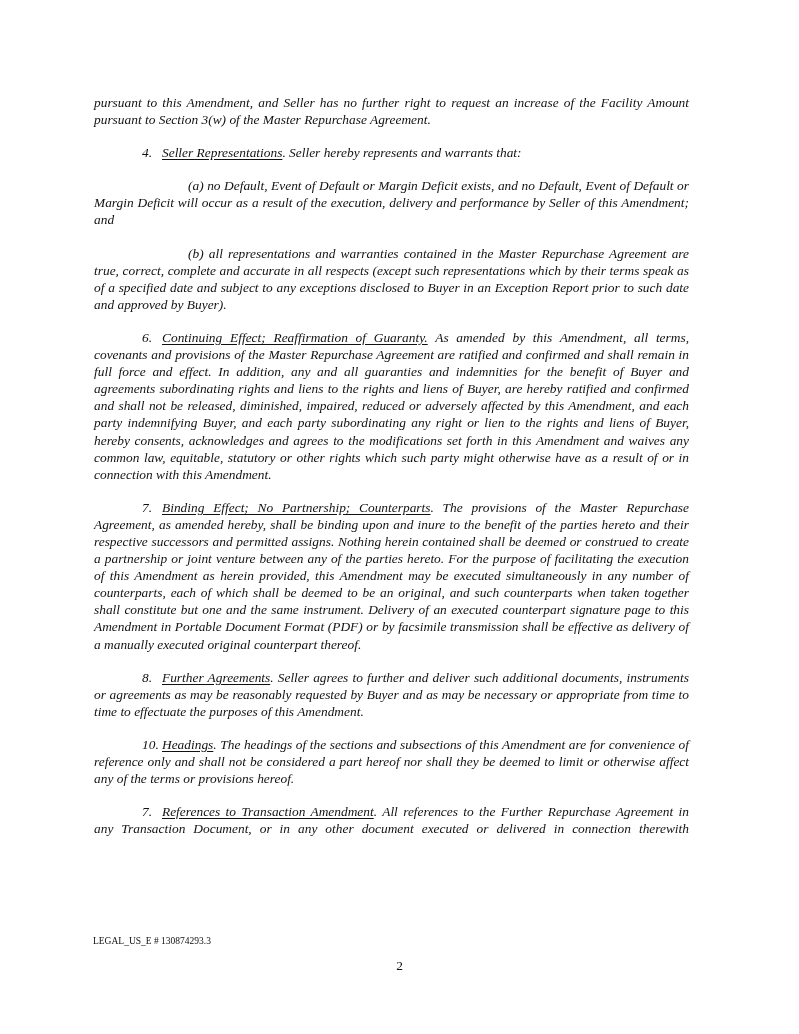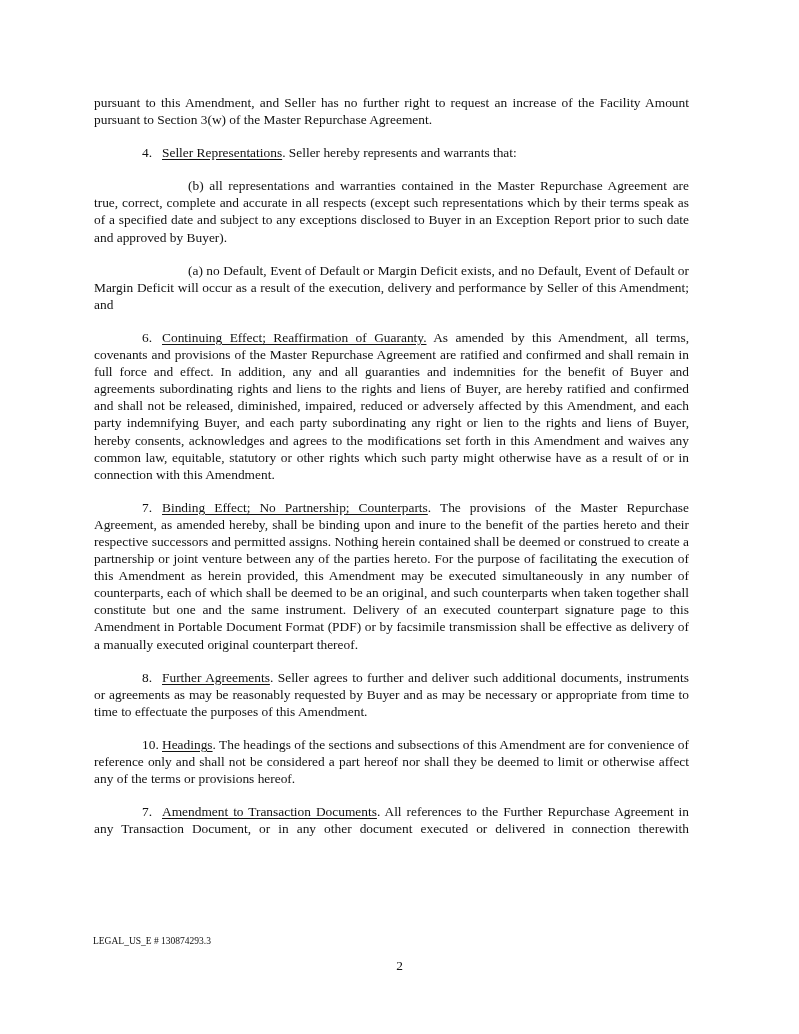--- a/index.html
+++ b/index.html
@@ -2,49 +2,49 @@
 <html><head>
   <meta charset="utf-8">
   <style>
     html, body { margin: 0; padding: 0; background: #ffffff; }
     body { width: 799px; height: 1034px; position: relative; overflow: hidden; }
     .page {
       position: absolute; left: 94px; top: 94px; width: 613px;
       font-family: "Liberation Serif", serif; font-size: 13.4px; line-height: 17.1px;
       color: #111111;
     }
-    .para { margin: 0 18px 16px 0; text-align: justify; text-align-last: left; }
+    .para { margin: 0 18px 16px 0; text-align: justify; text-align-last: left; font-style: italic; }
     .indent { text-indent: 48px; }
     .subindent { text-indent: 94px; }
     .num { display: inline-block; min-width: 20px; text-indent: 0; }
     .u { text-decoration: underline; text-underline-offset: 2px; }
     .footer-page { position: absolute; top: 958px; left: 0; width: 799px; text-align: center;
       font-family: "Liberation Serif", serif; font-size: 13.4px; color: #111111; }
     .footer-id { position: absolute; top: 936px; left: 93px;
       font-family: "Liberation Serif", serif; font-size: 9.5px; color: #111111; }
   </style>
 </head>
 <body>
 
 <div class="page">
   <p class="para">pursuant to this Amendment, and Seller has no further right to request an increase of the Facility Amount pursuant to Section 3(w) of the Master Repurchase Agreement.</p>
 
   <p class="para indent"><span class="num">4.</span><span class="u">Seller Representations</span><span>.</span><span>  Seller hereby represents and warrants that:</span></p>
 
+  <p class="para subindent"><span>(a)</span><span> no Default, Event of Default or Margin Deficit exists, and no Default, Event of Default or Margin Deficit will occur as a result of the execution, delivery and performance by Seller of this Amendment; and</span></p>
+
   <p class="para subindent"><span>(b)</span><span>  all representations and warranties contained in the Master Repurchase Agreement are true, correct, complete and accurate in all respects (except such representations which by their terms speak as of a specified date and subject to any exceptions disclosed to Buyer in an Exception Report prior to such date and approved by Buyer).</span></p>
-
-  <p class="para subindent"><span>(a)</span><span> no Default, Event of Default or Margin Deficit exists, and no Default, Event of Default or Margin Deficit will occur as a result of the execution, delivery and performance by Seller of this Amendment; and</span></p>
 
 
   <p class="para indent"><span class="num">6.</span><span class="u">Continuing Effect; Reaffirmation of Guaranty.</span><span></span><span>  As amended by this Amendment, all terms, covenants and provisions of the Master Repurchase Agreement are ratified and confirmed and shall remain in full force and effect.  In addition, any and all guaranties and indemnities for the benefit of Buyer and agreements subordinating rights and liens to the rights and liens of Buyer, are hereby ratified and confirmed and shall not be released, diminished, impaired, reduced or adversely affected by this Amendment, and each party indemnifying Buyer, and each party subordinating any right or lien to the rights and liens of Buyer, hereby consents, acknowledges and agrees to the modifications set forth in this Amendment and waives any common law, equitable, statutory or other rights which such party might otherwise have as a result of or in connection with this Amendment.</span></p>
 
   <p class="para indent"><span class="num">7.</span><span class="u">Binding Effect; No Partnership; Counterparts</span><span>.</span><span>  The provisions of the Master Repurchase Agreement, as amended hereby, shall be binding upon and inure to the benefit of the parties hereto and their respective successors and permitted assigns.  Nothing herein contained shall be deemed or construed to create a partnership or joint venture between any of the parties hereto.  For the purpose of facilitating the execution of this Amendment as herein provided, this Amendment may be executed simultaneously in any number of counterparts, each of which shall be deemed to be an original, and such counterparts when taken together shall constitute but one and the same instrument.  Delivery of an executed counterpart signature page to this Amendment in Portable Document Format (PDF) or by facsimile transmission shall be effective as delivery of a manually executed original counterpart thereof.</span></p>
 
   <p class="para indent"><span class="num">8.</span><span class="u">Further Agreements</span><span>.</span><span>   Seller agrees to further and deliver such additional documents, instruments or agreements as may be reasonably requested by Buyer and as may be necessary or appropriate from time to time to effectuate the purposes of this Amendment.</span></p>
 
 
   <p class="para indent"><span class="num">10.</span><span class="u">Headings</span><span>.</span><span>  The headings of the sections and subsections of this Amendment are for convenience of reference only and shall not be considered a part hereof nor shall they be deemed to limit or otherwise affect any of the terms or provisions hereof.</span></p>
 
-  <p class="para indent" style="text-align-last: justify;"><span class="num">7.</span><span class="u">Amendment to Transaction Documents</span><span>.</span><span>  All references to the Further Repurchase Agreement in any Transaction Document, or in any other document executed or delivered in connection therewith</span></p>
+  <p class="para indent" style="text-align-last: justify;"><span class="num">7.</span><span class="u">References to Transaction Amendment</span><span>.</span><span>  All references to the Further Repurchase Agreement in any Transaction Document, or in any other document executed or delivered in connection therewith</span></p>
 </div>
 
 <div class="footer-page">2</div>
 <div class="footer-id">LEGAL_US_E # 130874293.3</div>
 
 </body></html>

